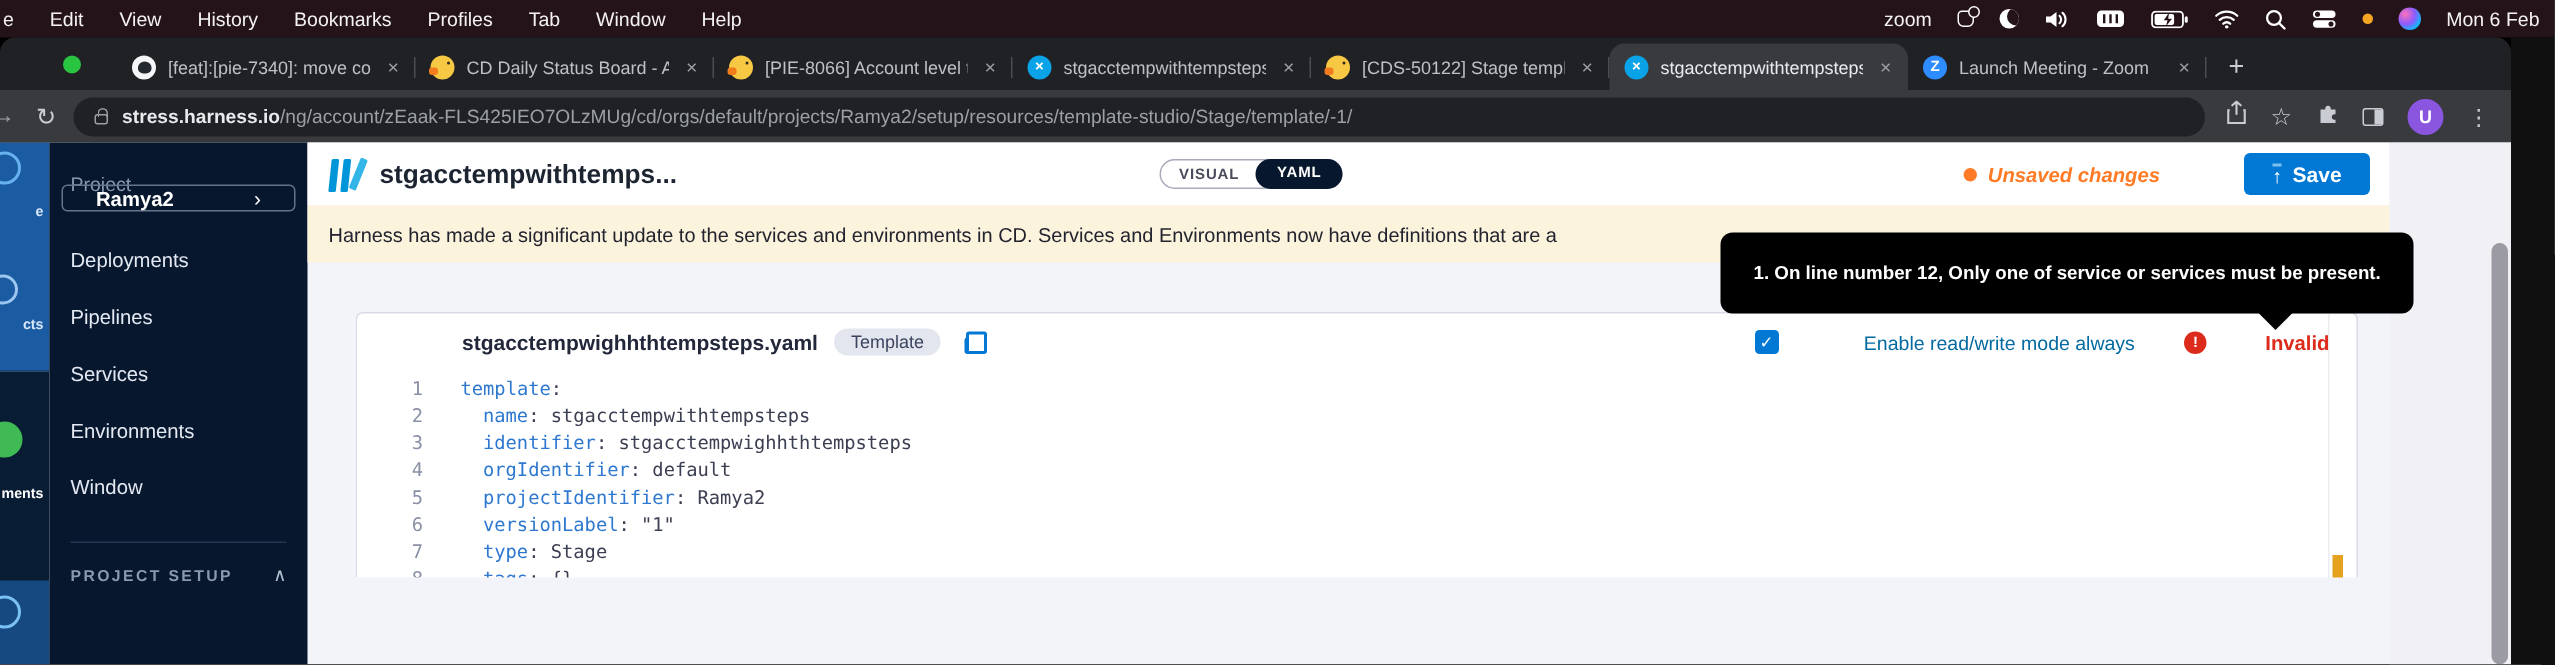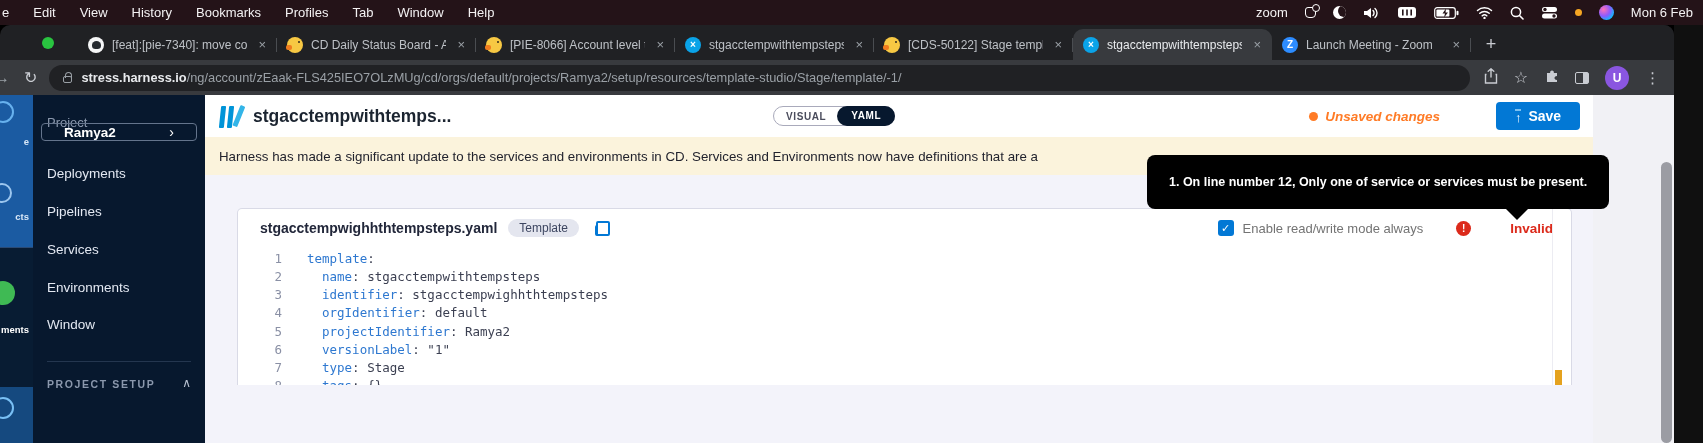--- a/index.html
+++ b/index.html
@@ -120,33 +120,33 @@
               font-weight:700; display:flex; align-items:center; justify-content:center; gap:7px; cursor:pointer; }
   .save-arrow { display:inline-block; border-top:2px solid #7cc0f0; padding-top:0; font-size:13px; line-height:13px; }
 
   
   .banner { position:absolute; left:0; top:42px; width:1388px; height:38px; background:#fbf3dc;
             display:flex; align-items:center; padding-left:14px; font-size:13.3px; color:#22232e;
             white-space:nowrap; overflow:hidden; }
 
   
   .card { position:absolute; left:32px; top:113px; width:1335px; height:177px; background:#fff;
-          border:1px solid #d9dae6; border-bottom:none; border-radius:5px 5px 0 0; }
+          border:1px solid #d9dae6; border-bottom:none; border-radius:5px 5px 0 0;padding-left:48px; }
   .card-header { height:38px; display:flex; align-items:center; padding:0 18px 0 22px; }
   .filename { font-size:14px; font-weight:700; color:#22273a; }
   .badge { margin-left:11px; background:#e4e6ef; color:#3c4560; font-size:12px; padding:2px 11px; border-radius:10px; }
   .copy-ic { margin-left:16px; width:15px; height:15px; position:relative; }
   .copy-ic::before { content:""; position:absolute; left:0; bottom:0; width:10px; height:11px;
                      background:#0278d5; border-radius:2px; }
   .copy-ic::after { content:""; position:absolute; right:0; top:0; width:10px; height:11px;
                     border:2px solid #0278d5; border-radius:2px; background:#fff; }
   .rw-group { margin-left:auto; display:flex; align-items:center; gap:9px; }
   .checkbox { width:16px; height:16px; background:#0278d5; border-radius:3px; color:#fff; font-size:11px;
               display:flex; align-items:center; justify-content:center; }
-  .rw-label { font-size:13px; color:#737373; }
+  .rw-label { font-size:13px; color:#0369a1;margin-left:48px; }
   .invalid-group { margin-left:33px; display:flex; align-items:center; gap:6px; }
   .invalid-ic { width:15px; height:15px; border-radius:50%; background:#dc2a1b; color:#fff; font-size:10px;
                 font-weight:700; display:flex; align-items:center; justify-content:center; }
   .invalid-label { color:#dc2a1b; font-size:13.5px; font-weight:700;margin-left:33px; }
 
   
   .editor { position:absolute; left:0; top:38px; right:0; bottom:0; font-family:"DejaVu Sans Mono", monospace;
             font-size:12.5px; padding-top:2px; overflow:hidden; }
   .cl { height:18.25px; display:flex; align-items:center; }
   .ln { width:44px; text-align:right; color:#8a90a5; flex:none; }

